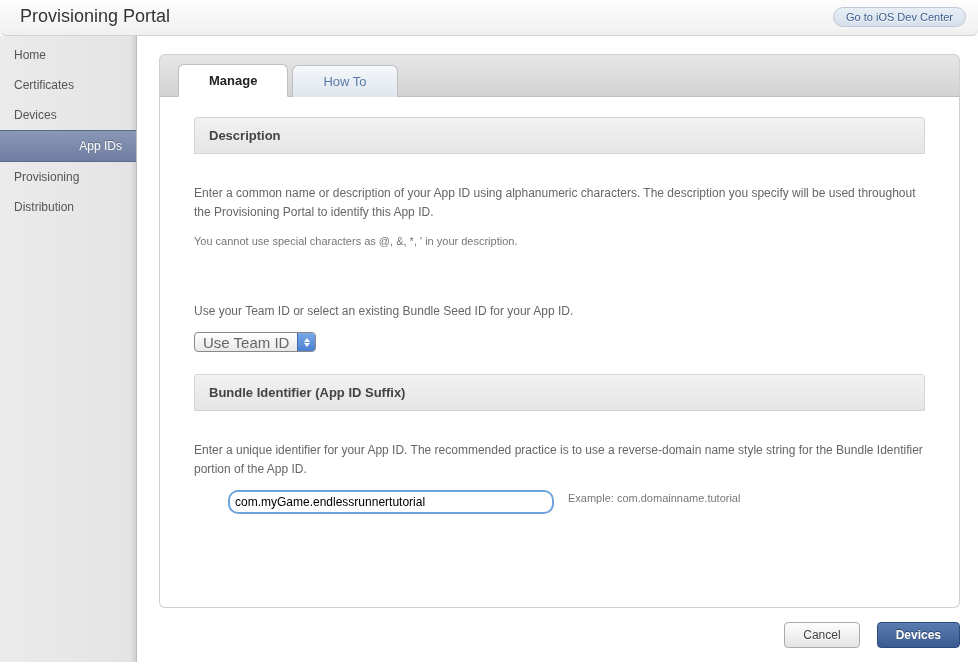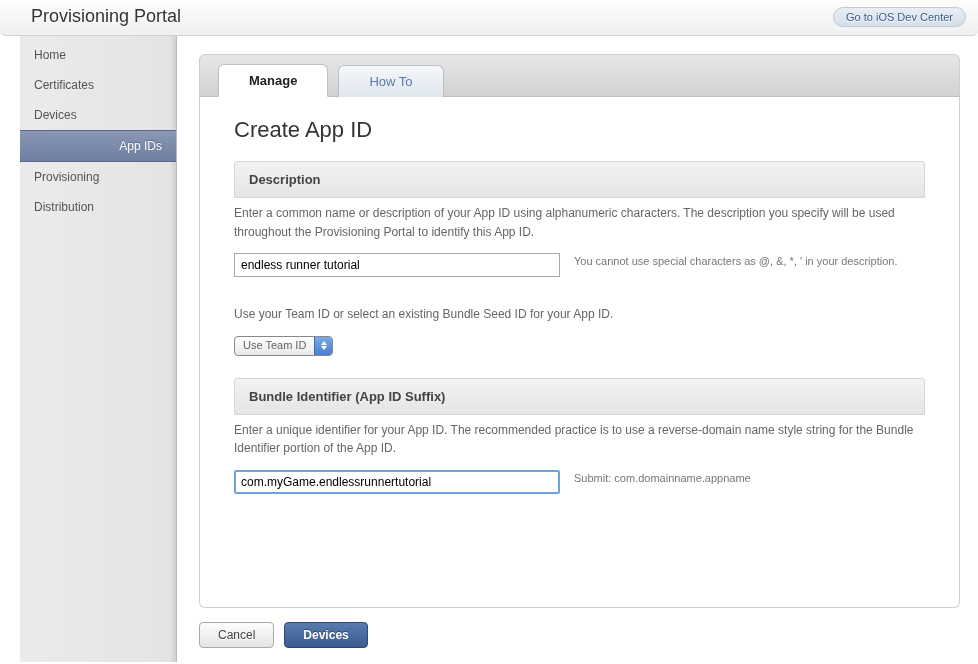--- a/index.html
+++ b/index.html
@@ -13,21 +13,21 @@
       color: #333;
       background: #fff;
       width: 978px;
       height: 664px;
       overflow: hidden;
     }
     .header {
       display: flex;
       justify-content: space-between;
       align-items: center;
-      padding: 6px 12px 8px 31px;
+      padding: 6px 12px 8px 20px;
       border-bottom: 1px solid #d0d0d0;
       background: linear-gradient(to bottom, #fdfdfd 0%, #f0f0f0 100%);
       border-radius: 6px;
     }
     .header-title {
       font-size: 18px;
       font-family: "Myriad Pro", "Helvetica Neue", Arial, sans-serif;
       color: #333;
       text-shadow: 0 1px 0 #fff;
     }
@@ -39,25 +39,24 @@
       border-radius: 10px;
       padding: 3px 12px;
       cursor: pointer;
       text-shadow: 0 1px 0 #fff;
     }
     .layout {
       display: flex;
       height: calc(100% - 38px);
     }
     .sidebar {
-      width: 157px;
+      width: 137px;
       background: linear-gradient(to right, #ebebeb 0%, #e4e4e4 96%, #d0d0d0 100%);
       border-right: 1px solid #bbb;
       padding-top: 4px;
-      margin-left: 20px;
     }
     .sidebar-item {
       padding: 8px 14px;
       font-size: 12px;
       color: #555;
       cursor: pointer;
     }
     .sidebar-item.active {
       background: linear-gradient(to bottom, #8a97b5 0%, #6f7ea1 100%);
       color: #fff;
@@ -76,21 +75,21 @@
     }
     .tabs-bar {
       background: linear-gradient(to bottom, #e6e6e6 0%, #d2d2d2 100%);
       border-bottom: 1px solid #bfbfbf;
       padding: 14px 18px 0 18px;
       margin: 18px 18px 0 18px;
       border-radius: 6px 6px 0 0;
       border: 1px solid #cfcfcf;
       border-bottom: none;
       display: flex;
-      gap: 10px;
+      gap: 4px;
       position: relative;
       height: 42px;
       align-items: flex-end;
     }
     .tab {
       padding: 8px 30px;
       font-size: 13px;
       border-radius: 6px 6px 0 0;
       cursor: pointer;
       position: relative;
@@ -129,63 +128,64 @@
     .section-header {
       background: linear-gradient(to bottom, #f2f2f2 0%, #e5e5e5 100%);
       border: 1px solid #d5d5d5;
       padding: 10px 14px;
       font-size: 13px;
       font-weight: bold;
       color: #444;
       border-radius: 3px 3px 0 0;
     }
     .section-body {
-      padding: 6px 0 22px 0;
+      padding: 30px 0 22px 0;
       font-size: 12px;
       color: #666;
       line-height: 1.55;
     }
     .field-row {
       display: flex;
       align-items: flex-start;
       gap: 14px;
       margin-top: 12px;
     }
     .text-input {
       width: 326px;
       padding: 4px 6px;
       font-size: 12px;
       border: 1px solid #aaa;
       font-family: inherit;
     }
     .text-input.focused {
       border: 2px solid #6ea3db;
       outline: none;
-      border-radius: 2px;
+      border-radius: 10px;
       padding: 3px 5px;
+      margin-left: 34px;
     }
     .hint {
       font-size: 11px;
       color: #777;
       flex: 1;
       line-height: 1.5;
     }
     .select-wrap {
       display: inline-flex;
       align-items: center;
       border: 1px solid #888;
       border-radius: 4px;
       background: linear-gradient(to bottom, #ffffff 0%, #e8e8e8 100%);
       height: 20px;
       overflow: hidden;
       box-shadow: 0 1px 0 rgba(255,255,255,0.6) inset;
     }
     .select-value {
       padding: 0 8px;
-      font-size: 11px;
+      font-size: 15px;
       white-space: nowrap;
     }
     .select-arrows {
       background: linear-gradient(to bottom, #7aa9e8 0%, #4a7fd0 100%);
       width: 18px;
       height: 100%;
       display: flex;
       flex-direction: column;
       align-items: center;
       justify-content: center;
@@ -195,21 +195,22 @@
     .arrow-up, .arrow-down {
       width: 0;
       height: 0;
       border-left: 3px solid transparent;
       border-right: 3px solid transparent;
     }
     .arrow-up { border-bottom: 4px solid #fff; }
     .arrow-down { border-top: 4px solid #fff; }
     .buttons-row {
       display: flex;
-      gap: 10px;
+      justify-content: flex-end;
+      gap: 17px;
       padding: 14px 18px 14px 18px;
     }
     .btn {
       padding: 5px 18px;
       font-size: 12px;
       border-radius: 4px;
       cursor: pointer;
       font-family: inherit;
       border: 1px solid;
     }
@@ -245,27 +246,25 @@
     <div class="sidebar-item">Distribution</div>
   </div>
 
   <div class="main">
     <div class="tabs-bar">
       <div class="tab active">Manage</div>
       <div class="tab inactive">How To</div>
     </div>
 
     <div class="content">
-      <h1 class="page-title">Create App ID</h1>
 
       <div class="section-header">Description</div>
       <div class="section-body">
         <div>Enter a common name or description of your App ID using alphanumeric characters. The description you specify will be used throughout the Provisioning Portal to identify this App ID.</div>
         <div class="field-row">
-          <input type="text" class="text-input" value="endless runner tutorial" style="">
           <div class="hint">You cannot use special characters as @, &amp;, *, ' in your description.</div>
         </div>
       </div>
 
       <div class="section-body">
         <div>Use your Team ID or select an existing Bundle Seed ID for your App ID.</div>
         <div class="field-row">
           <div class="select-wrap">
             <span class="select-value">Use Team ID</span>
             <span class="select-arrows">
@@ -274,21 +273,21 @@
             </span>
           </div>
         </div>
       </div>
 
       <div class="section-header">Bundle Identifier (App ID Suffix)</div>
       <div class="section-body">
         <div>Enter a unique identifier for your App ID. The recommended practice is to use a reverse-domain name style string for the Bundle Identifier portion of the App ID.</div>
         <div class="field-row">
           <input type="text" class="text-input focused" value="com.myGame.endlessrunnertutorial" style="">
-          <div class="hint">Submit: com.domainname.appname</div>
+          <div class="hint">Example: com.domainname.tutorial</div>
         </div>
       </div>
     </div>
 
     <div class="buttons-row">
       <button class="btn btn-cancel">Cancel</button>
       <button class="btn btn-submit">Devices</button>
     </div>
   </div>
 </div>

